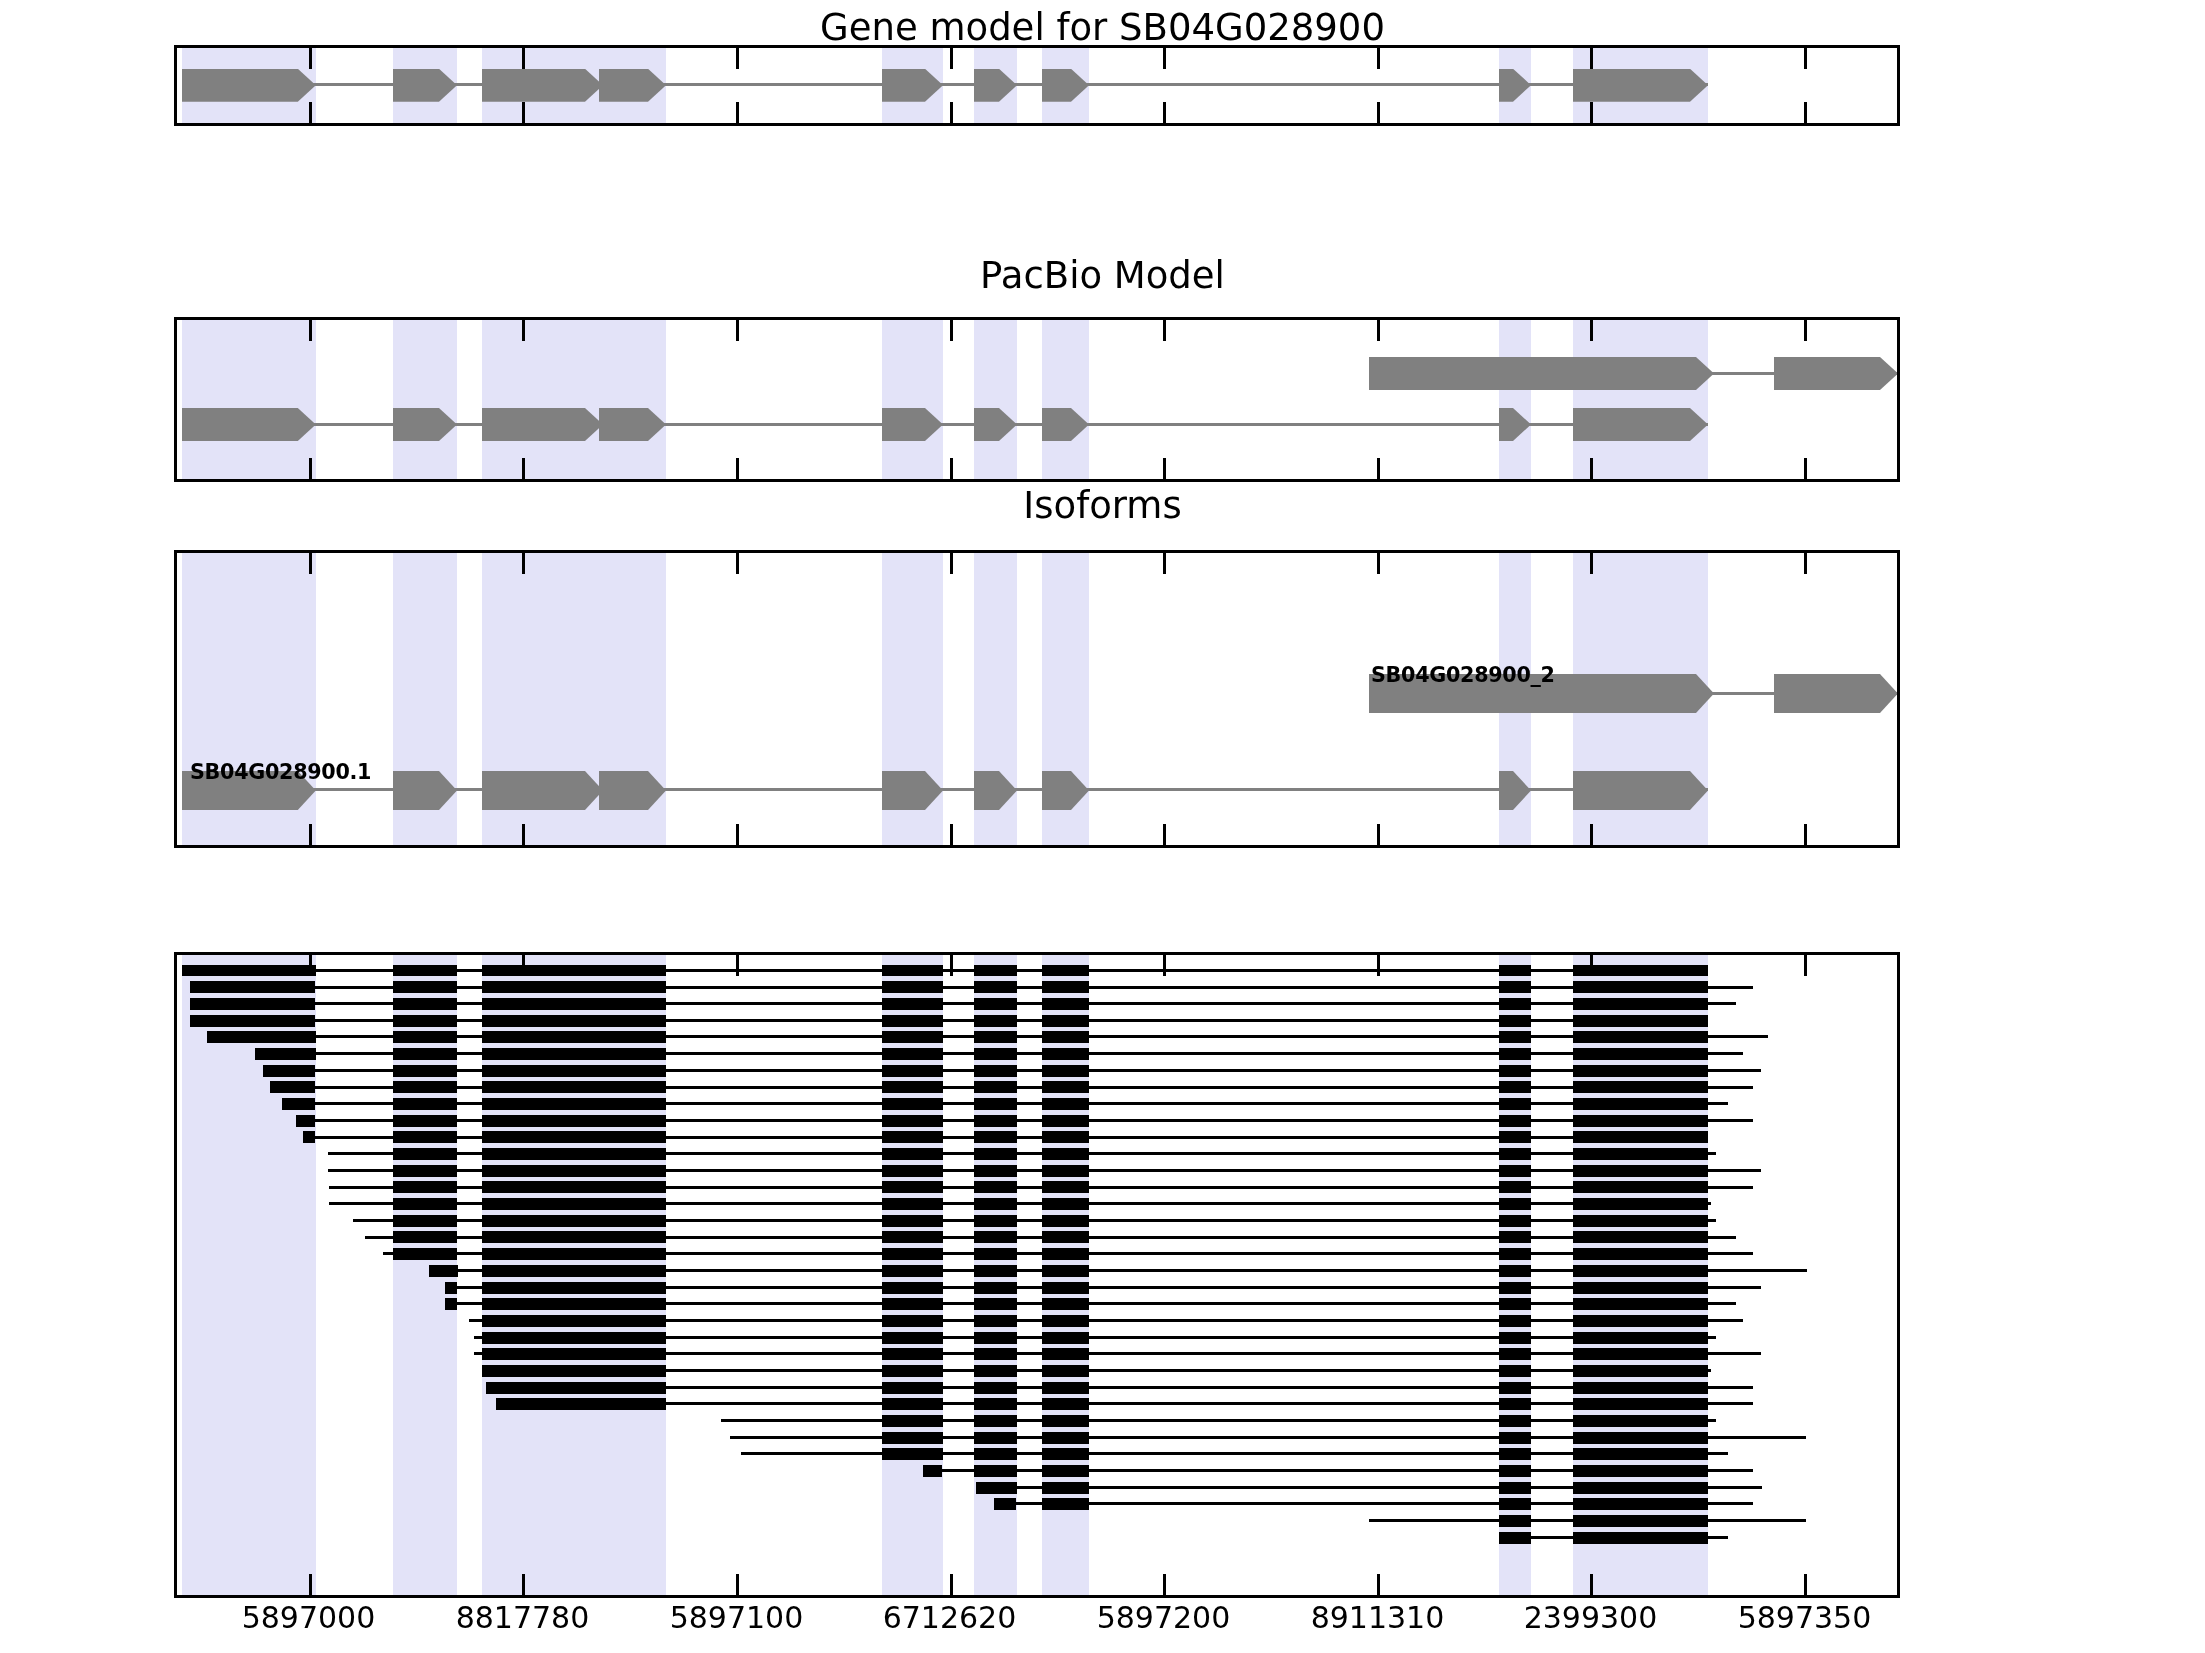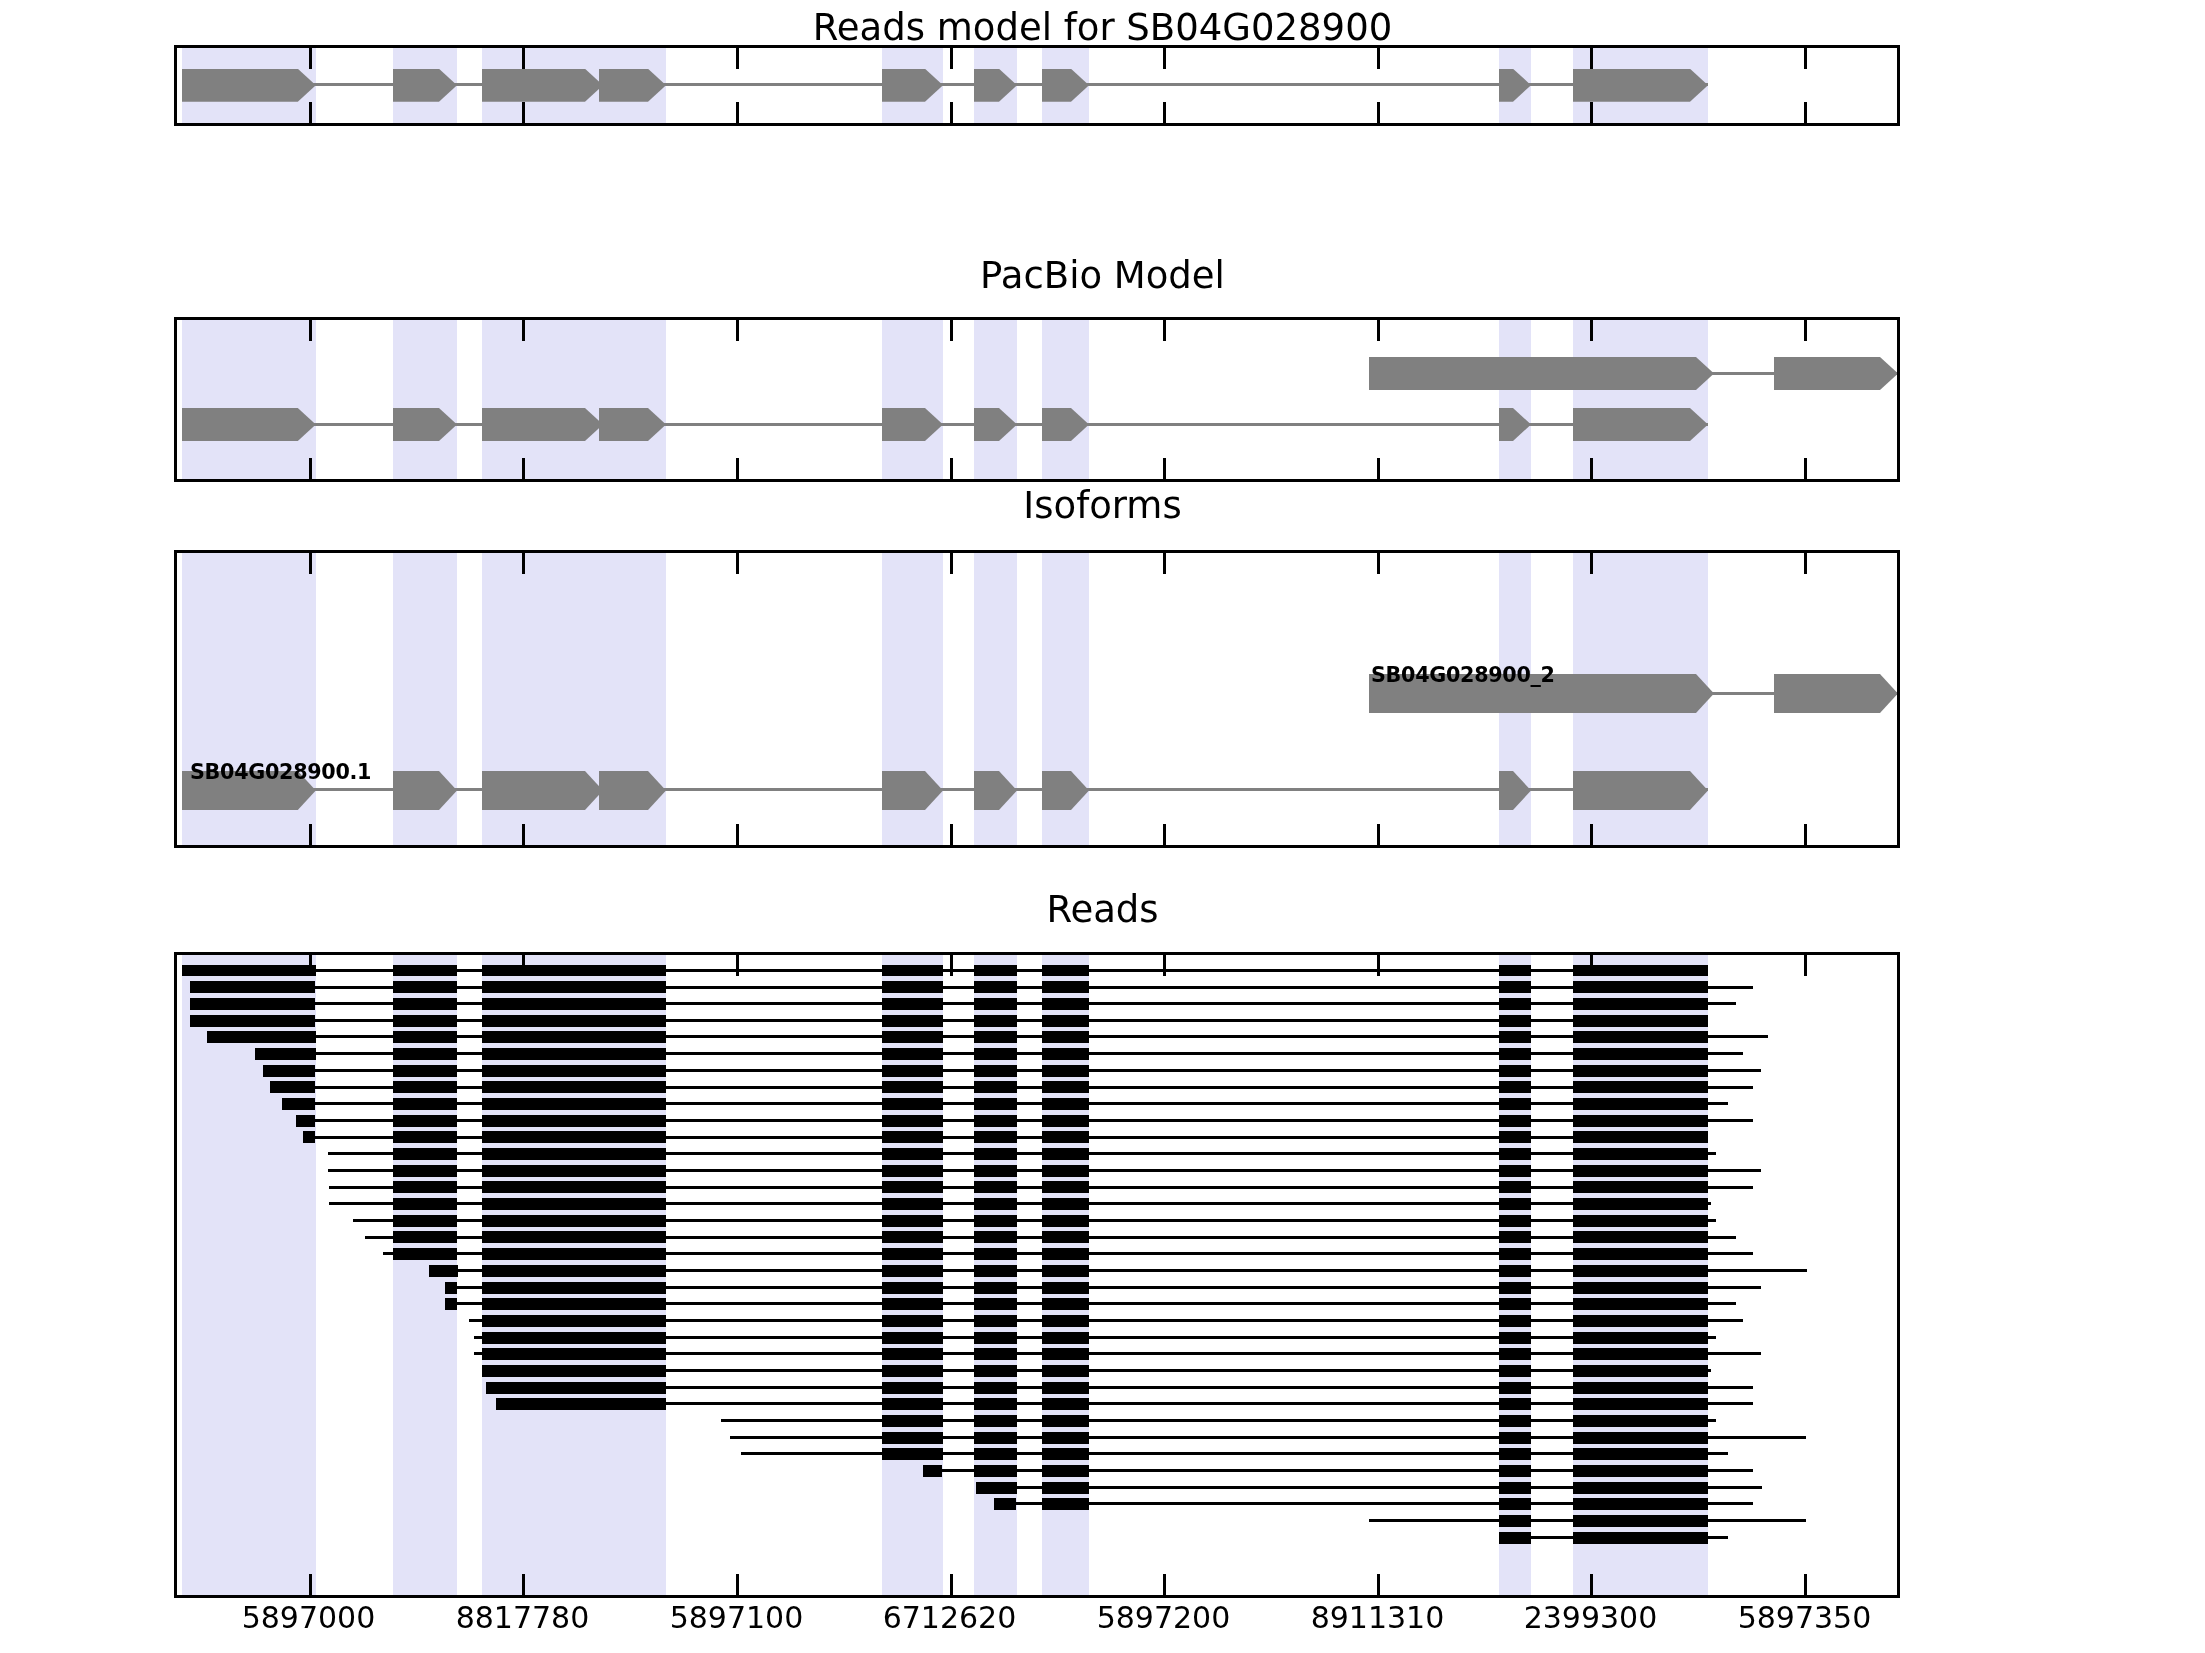--- a/index.html
+++ b/index.html
@@ -36,21 +36,21 @@
     position:absolute;top:0;color:#000;white-space:nowrap;
     font-family:"DejaVu Sans","Liberation Sans",sans-serif;
     text-align:center;
   }
 </style>
 </head>
 <body>
 
 <div id="stage">
 
-  <div class="panel-title" id="t-gene" style="left:0;width:2205px;top:5.5px;font-size:37px;">Reads model for SB04G028900</div>
+  <div class="panel-title" id="t-gene" style="left:0;width:2205px;top:5.5px;font-size:37px;">Gene model for SB04G028900</div>
 
   <div class="panel" id="p-gene" style="left:174px;top:45px;width:1726px;height:81px;">
       <div class="hl" style="left: 4.8px; width: 134px; background: rgb(227, 227, 248);"></div>
       <div class="hl" style="left: 216px; width: 64px; background: rgb(227, 227, 248);"></div>
       <div class="hl" style="left: 305px; width: 121px; background: rgb(227, 227, 248);"></div>
       <div class="hl" style="left: 422px; width: 67px; background: rgb(227, 227, 248);"></div>
       <div class="hl" style="left: 705px; width: 61px; background: rgb(227, 227, 248);"></div>
       <div class="hl" style="left: 797px; width: 43px; background: rgb(227, 227, 248);"></div>
       <div class="hl" style="left: 865px; width: 47px; background: rgb(227, 227, 248);"></div>
       <div class="hl" style="left: 1322px; width: 32px; background: rgb(227, 227, 248);"></div>
@@ -164,21 +164,20 @@
       <div class="exon arrow" style="left: 422px; width: 67px; top: 218px; height: 39px; background: rgb(128, 128, 128);"></div>
       <div class="exon arrow" style="left: 705px; width: 61px; top: 218px; height: 39px; background: rgb(128, 128, 128);"></div>
       <div class="exon arrow" style="left: 797px; width: 43px; top: 218px; height: 39px; background: rgb(128, 128, 128);"></div>
       <div class="exon arrow" style="left: 865px; width: 47px; top: 218px; height: 39px; background: rgb(128, 128, 128);"></div>
       <div class="exon arrow" style="left: 1322px; width: 32px; top: 218px; height: 39px; background: rgb(128, 128, 128);"></div>
       <div class="exon arrow" style="left: 1396px; width: 135px; top: 218px; height: 39px; background: rgb(128, 128, 128);"></div>
       <div class="iso-label" style="left: 1194px; top: 110px;">SB04G028900_2</div>
       <div class="iso-label" style="left: 13px; top: 207px;">SB04G028900.1</div>
     </div>
 
-  <div class="panel-title" id="t-reads" style="left:0;width:2205px;top:888px;font-size:37px;">Reads</div>
 
   <div class="panel" id="p-reads" style="left:174px;top:952px;width:1726px;height:646px;">
       <div class="hl" style="left: 4.8px; width: 134px; background: rgb(227, 227, 248);"></div>
       <div class="hl" style="left: 216px; width: 64px; background: rgb(227, 227, 248);"></div>
       <div class="hl" style="left: 305px; width: 121px; background: rgb(227, 227, 248);"></div>
       <div class="hl" style="left: 422px; width: 67px; background: rgb(227, 227, 248);"></div>
       <div class="hl" style="left: 705px; width: 61px; background: rgb(227, 227, 248);"></div>
       <div class="hl" style="left: 797px; width: 43px; background: rgb(227, 227, 248);"></div>
       <div class="hl" style="left: 865px; width: 47px; background: rgb(227, 227, 248);"></div>
       <div class="hl" style="left: 1322px; width: 32px; background: rgb(227, 227, 248);"></div>

